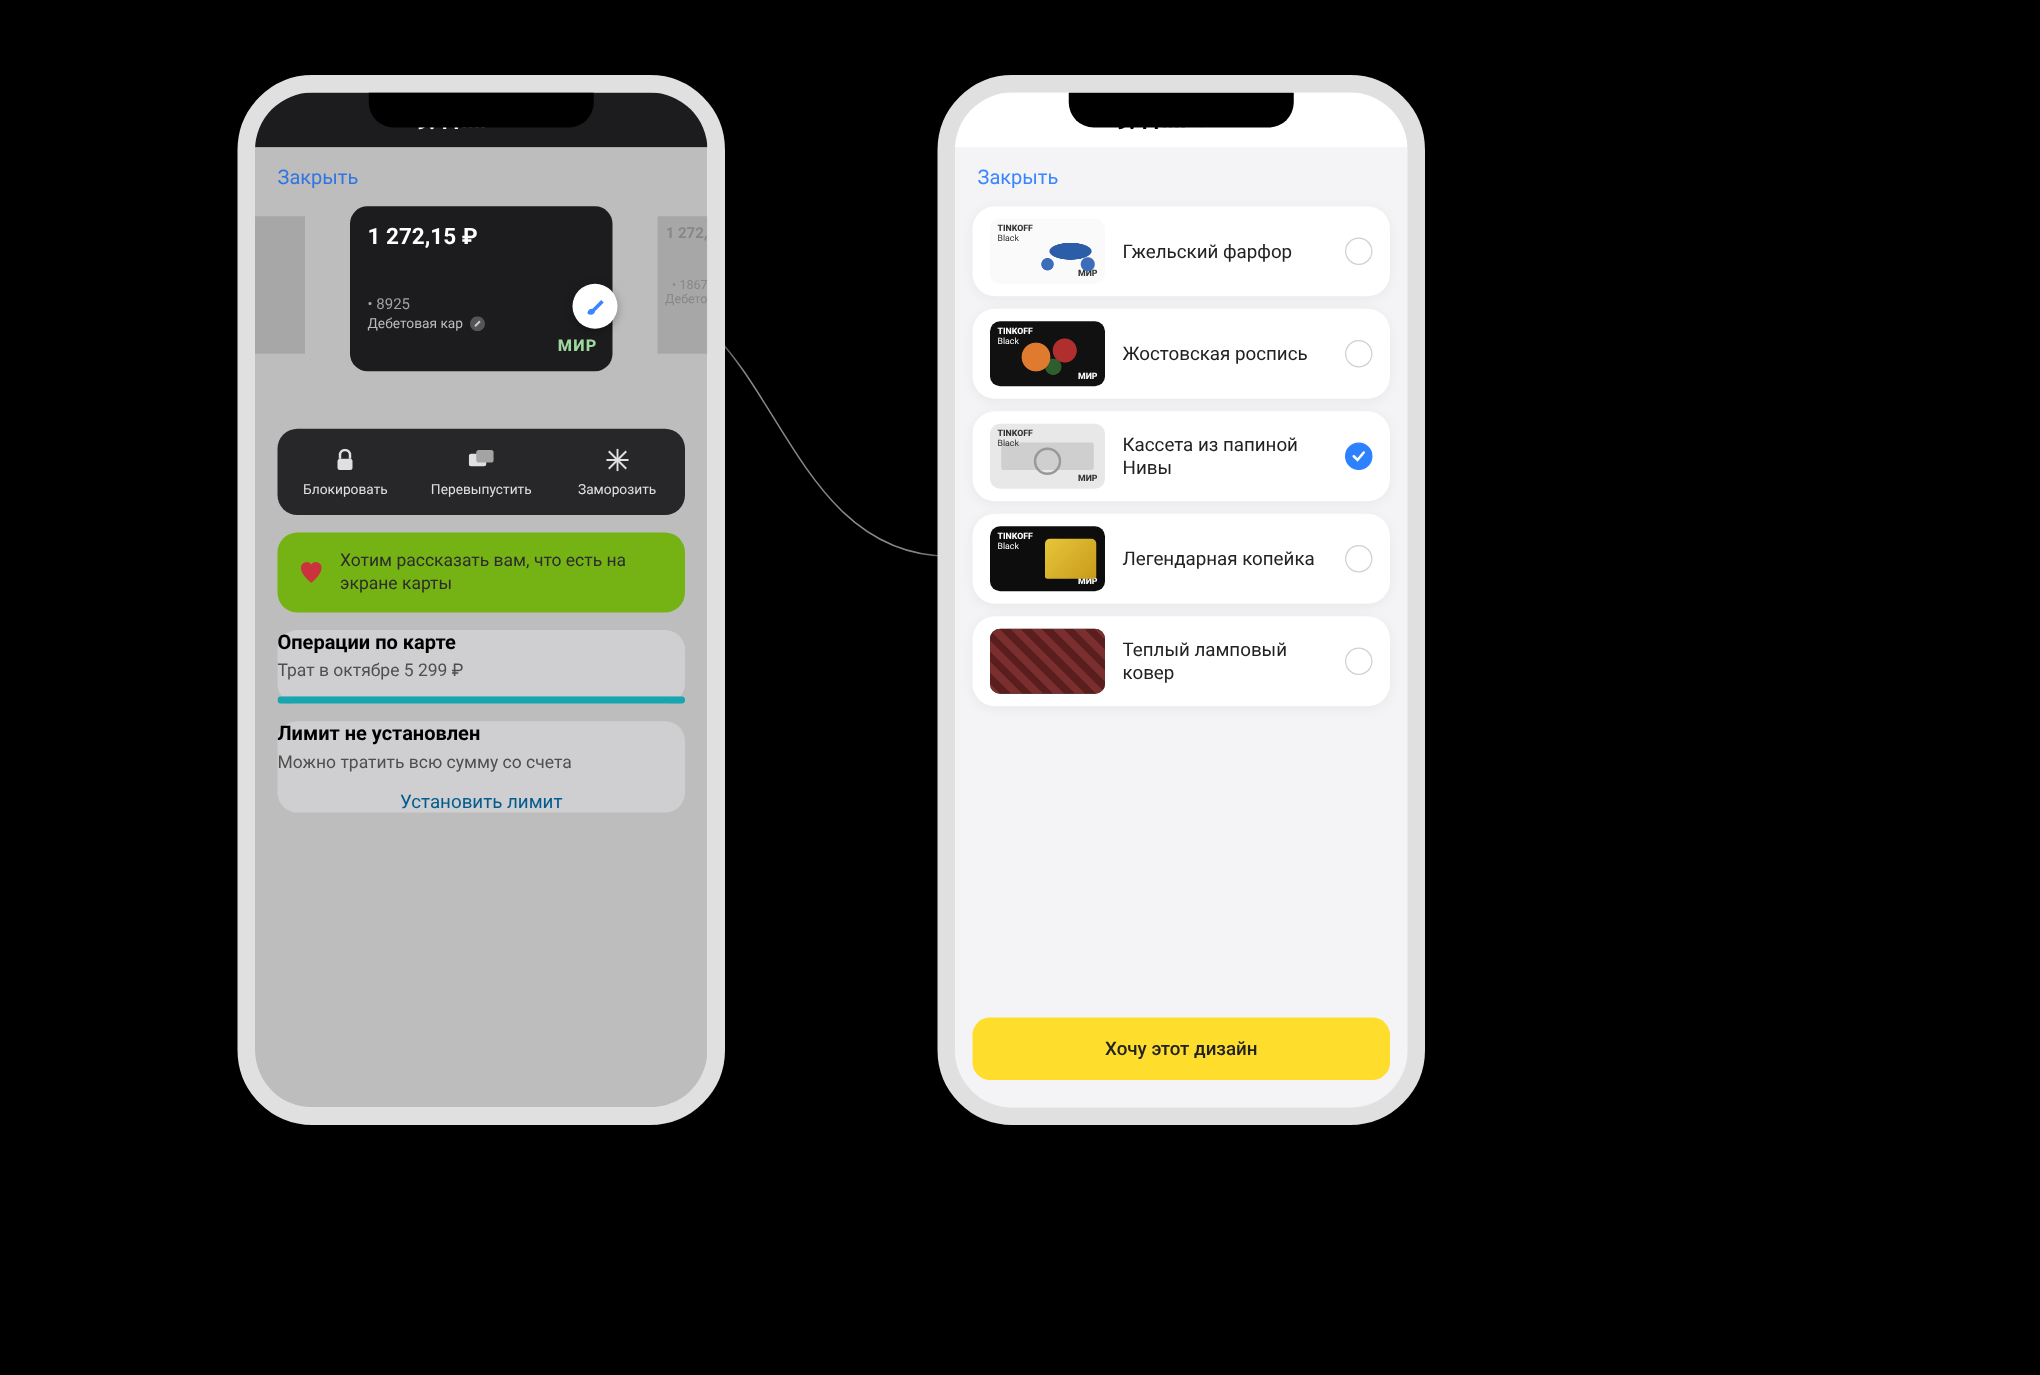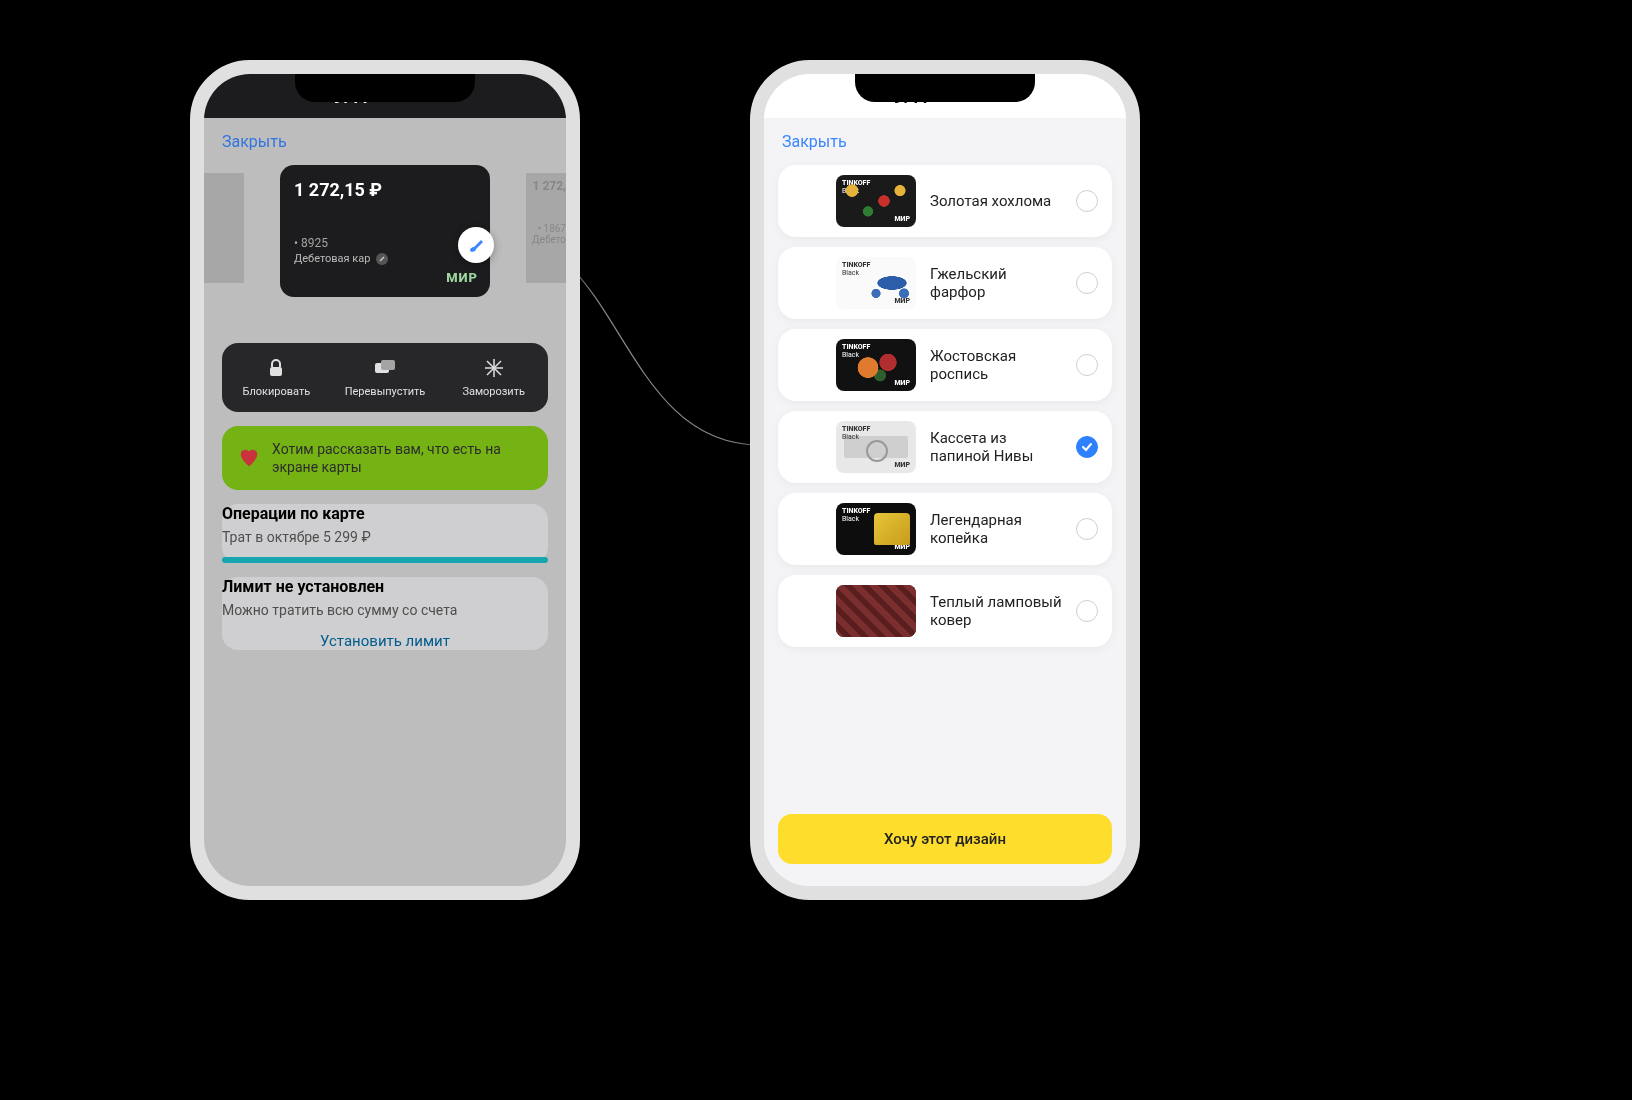--- a/index.html
+++ b/index.html
@@ -94,22 +94,22 @@
   .dim-overlay { position: absolute; inset:0; background: rgba(0,0,0,.12); pointer-events:none; }
 
   
   .design-list { padding: 0 14px; display: flex; flex-direction: column; gap: 10px; }
   .design-item {
     background: #fff; border-radius: 18px; padding: 10px 14px;
     display: flex; align-items: center; gap: 14px;
     box-shadow: 0 2px 10px rgba(0,0,0,.05);
   }
   .design-thumb {
-    width: 80px; height: 52px; border-radius: 8px; position: relative;
-    flex-shrink: 0; overflow: hidden; margin-left: 44px;
+    width: 92px; height: 52px; border-radius: 8px; position: relative;
+    flex-shrink: 0; overflow: hidden;
   }
   .thumb-brand { position: absolute; top: 4px; left: 6px; font-size: 7px; font-weight: 800; color: #fff;}
   .thumb-mir { position: absolute; bottom: 4px; right: 6px; font-size: 7px; font-weight: 800; color: #fff;}
   .design-name { flex: 1; font-size: 15px; color: #222; line-height: 1.2;}
   .design-radio {
     width: 22px; height: 22px; border: 1.5px solid #d0d0d2; border-radius: 50%;
     flex-shrink: 0;
   }
   .design-radio.checked {
     background: #2d81ff; border-color: #2d81ff;
@@ -286,28 +286,20 @@
           <rect x="0" y="1" width="20" height="10" rx="2" fill="none" stroke="#fff"></rect>
           <rect x="2" y="3" width="16" height="6" fill="#fff"></rect>
           <rect x="21" y="4" width="2" height="4" fill="#fff"></rect>
         </svg>
     </div>
   </div>
   <div class="screen">
     <span class="close-link">Закрыть</span>
     <div class="design-list" id="design-list">
         <div class="design-item">
-          <div class="design-thumb t0">
-            <span class="thumb-brand">TINKOFF<br><span style="font-weight:400">Black</span></span>
-            <span class="thumb-mir">МИР</span>
-          </div>
-          <div class="design-name">Золотая хохлома</div>
-          <div class="design-radio"></div>
-        </div>
-        <div class="design-item">
           <div class="design-thumb t1">
             <span class="thumb-brand">TINKOFF<br><span style="font-weight:400">Black</span></span>
             <span class="thumb-mir">МИР</span>
           </div>
           <div class="design-name">Гжельский фарфор</div>
           <div class="design-radio"></div>
         </div>
         <div class="design-item">
           <div class="design-thumb t2">
             <span class="thumb-brand">TINKOFF<br><span style="font-weight:400">Black</span></span>

